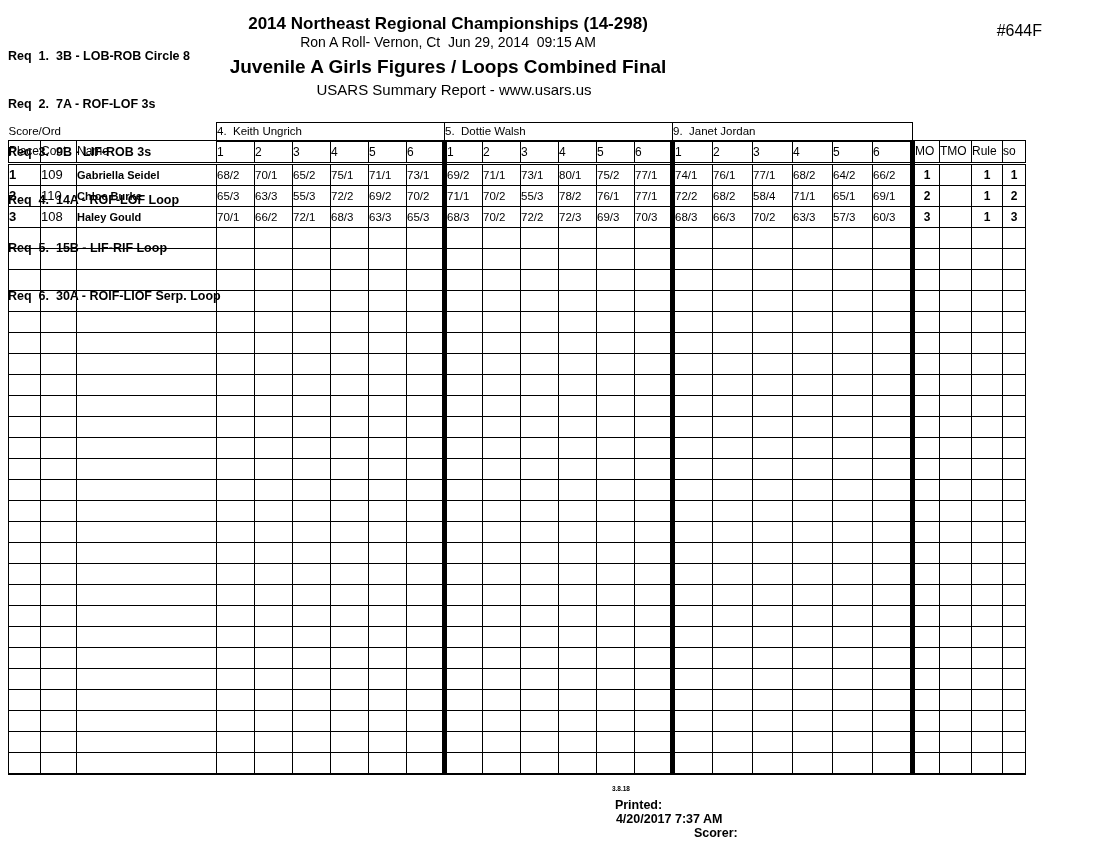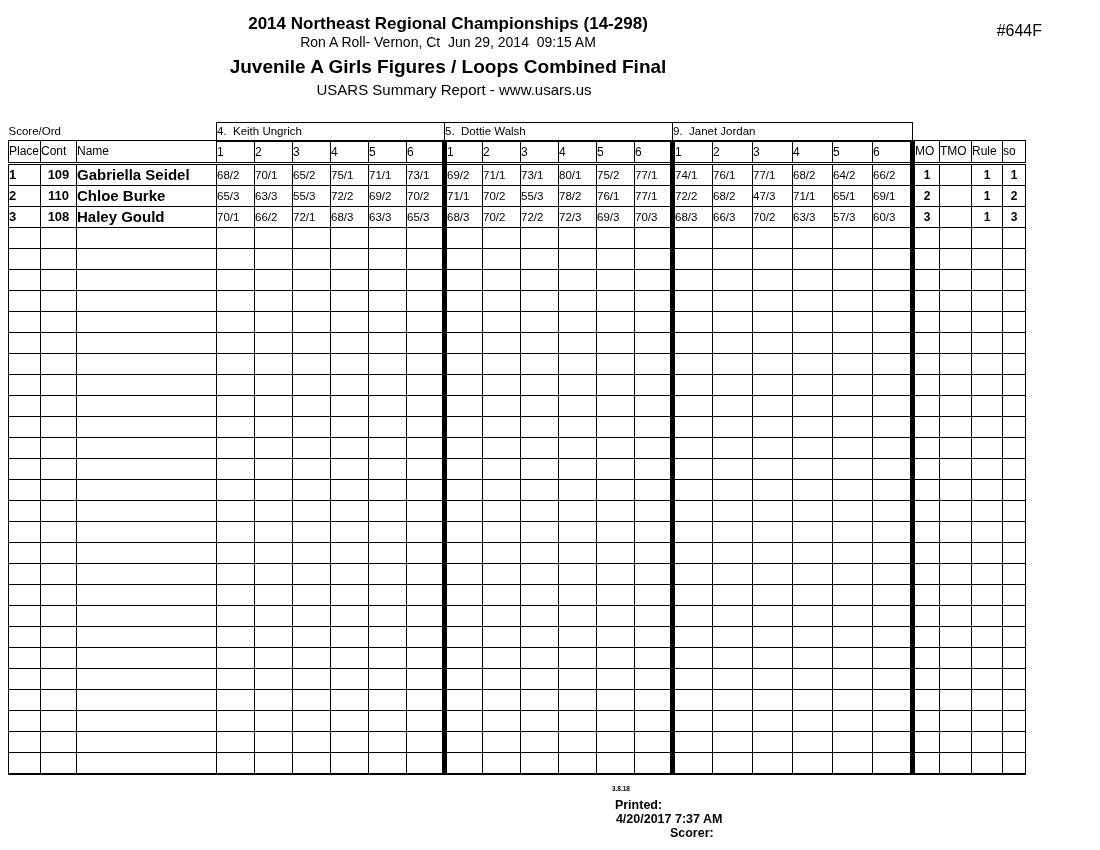--- a/index.html
+++ b/index.html
@@ -29,41 +29,49 @@
            padding-left:8px;white-space:pre;}
   .h-blank{border:none;}
   tr.judgerow{height:18px;}
 
   .hc{font-size:12px;border:1px solid #000;border-bottom:3px double #000;
       height:20px;}
   .hc-left{text-align:left;padding-left:4px;}
 
   tbody td{border:1px solid #000;height:20px;font-size:11.5px;}
   .c-place{font-weight:bold;font-size:13px;text-align:left;padding-left:5px;}
-  .c-cont{font-weight:bold;font-size:13px;text-align:center;}
-  .c-name{font-weight:bold;font-size:15px;text-align:left;padding-left:6px;}
+  .c-cont{font-weight:normal;font-size:13px;}
+  .c-name{font-weight:bold;font-size:11px;text-align:left;padding-left:6px;}
   .c-score{text-align:left;padding-left:3px;}
   .c-mo,.c-rule,.c-so{font-weight:bold;font-size:12px;text-align:center;}
   .c-tmo{text-align:center;}
   .sep-left{border-left:5px solid #000 !important;}
   tbody tr:last-child td{border-bottom:2px solid #000;}
 
   
   .footer{position:absolute;top:770px;left:598px;font-weight:bold;
           font-size:12.5px;white-space:pre;}
   .version{font-size:6.5px;vertical-align:4px;font-weight:bold;}
   .printed-label{margin-left:3px;}
   .printed-value{margin-left:4px;}
-  .scorer{margin-left:58px;}
+  .scorer{margin-left:82px;}
 </style>
 </head>
 <body>
 
 <div class="page">
 
+  <div class="req-list">
+    <div>Req  1.  3B - LOB-ROB Circle 8</div>
+    <div>Req  2.  7A - ROF-LOF 3s</div>
+    <div>Req  3.  9B - LIF-ROB 3s</div>
+    <div>Req  4.  14A - ROF-LOF Loop</div>
+    <div>Req  5.  15B - LIF-RIF Loop</div>
+    <div>Req  6.  30A - ROIF-LIOF Serp. Loop</div>
+  </div>
 
   <div class="title-block">
     <div class="t1">2014 Northeast Regional Championships (14-298)</div>
     <div class="t2">Ron A Roll- Vernon, Ct  Jun 29, 2014  09:15 AM</div>
     <div class="t3">Juvenile A Girls Figures / Loops Combined Final</div>
     <div class="t4">USARS Summary Report - www.usars.us</div>
   </div>
 
   <div class="sheet-no">#644F</div>
 
@@ -170,21 +178,21 @@
           <td class="c-score">69/2</td>
           <td class="c-score">70/2</td>
           <td class="c-score sep-left">71/1</td>
           <td class="c-score">70/2</td>
           <td class="c-score">55/3</td>
           <td class="c-score">78/2</td>
           <td class="c-score">76/1</td>
           <td class="c-score">77/1</td>
           <td class="c-score sep-left">72/2</td>
           <td class="c-score">68/2</td>
-          <td class="c-score">47/3</td>
+          <td class="c-score">58/4</td>
           <td class="c-score">71/1</td>
           <td class="c-score">65/1</td>
           <td class="c-score">69/1</td>
           <td class="c-mo sep-left">2</td>
           <td class="c-tmo"></td>
           <td class="c-rule">1</td>
           <td class="c-so">2</td>
         </tr>
         <tr>
           <td class="c-place">3</td>

